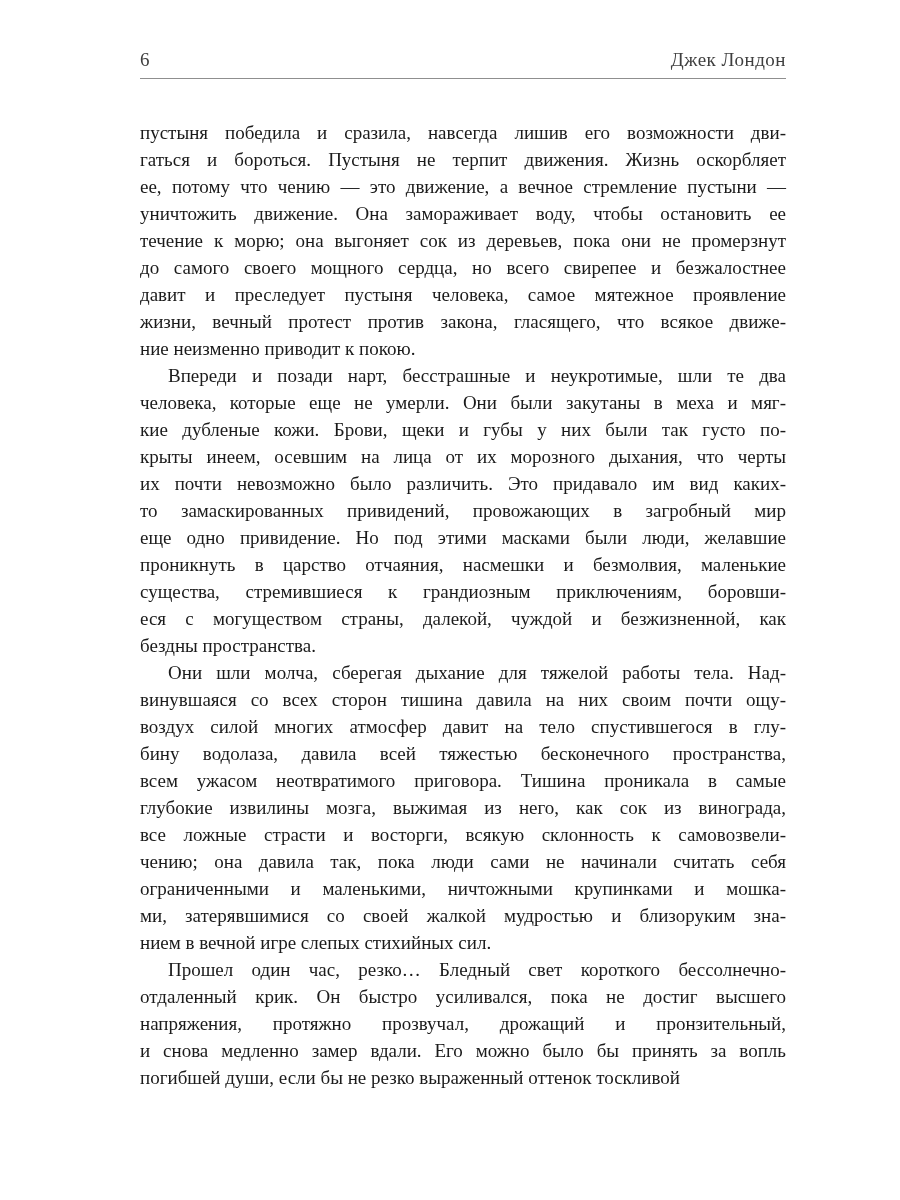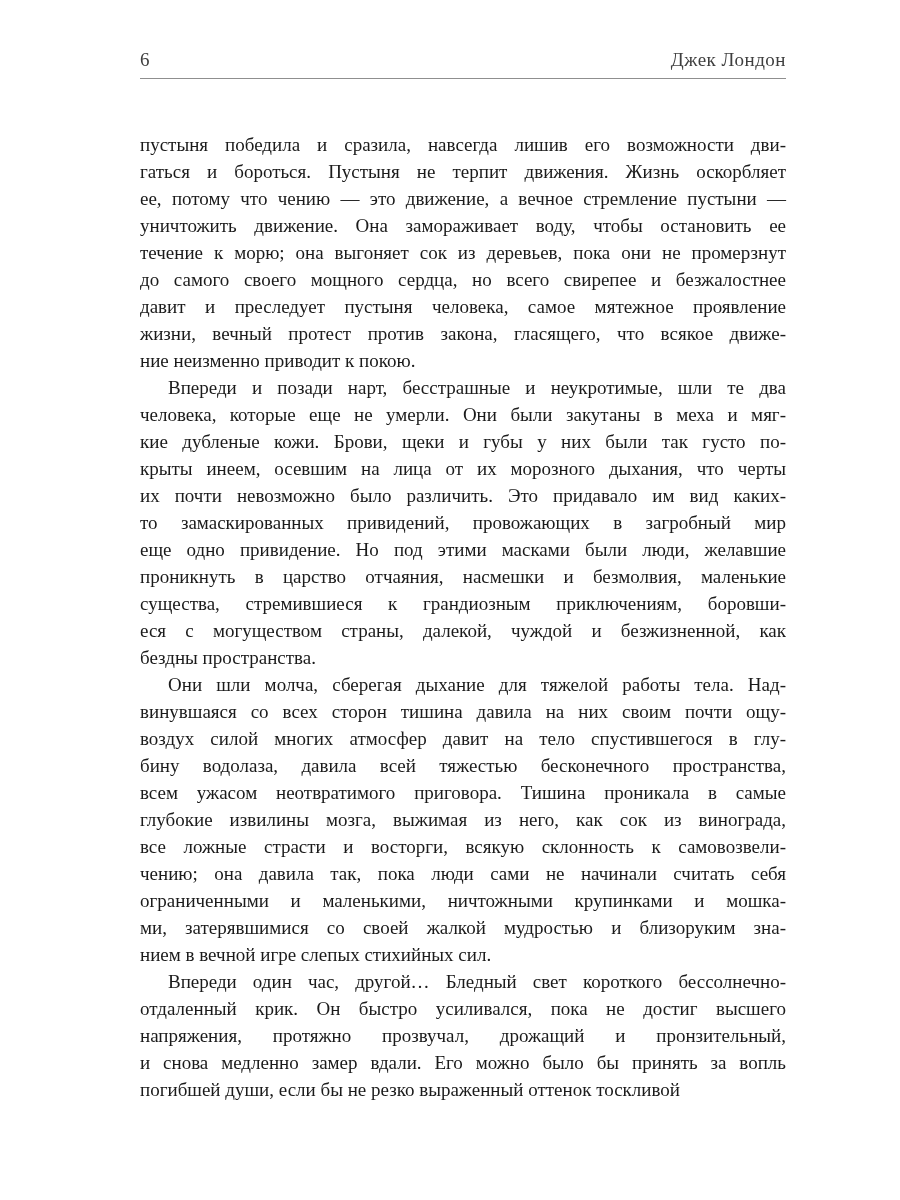--- a/index.html
+++ b/index.html
@@ -33,21 +33,21 @@
     letter-spacing: 0.5px;
     font-family: Liberation Serif, serif;
   }
   .head-rule {
     border: none;
     border-top: 1px solid #8f8f8f;
     margin: 6px 0 0 0;
     height: 0;
   }
   .text-block {
-    margin-top: 52px;
+    margin-top: 40px;
     font-size: 19px;
     line-height: 27px;
     color: #1b1b1b;
   }
   .line {
     text-align: justify;
     text-align-last: justify;
   }
   .line.para-end {
     text-align-last: left;
@@ -91,19 +91,19 @@
       <div class="line">винувшаяся со всех сторон тишина давила на них своим почти ощу-</div>
       <div class="line">воздух силой многих атмосфер давит на тело спустившегося в глу-</div>
       <div class="line">бину водолаза, давила всей тяжестью бесконечного пространства,</div>
       <div class="line">всем ужасом неотвратимого приговора. Тишина проникала в самые</div>
       <div class="line">глубокие извилины мозга, выжимая из него, как сок из винограда,</div>
       <div class="line">все ложные страсти и восторги, всякую склонность к самовозвели-</div>
       <div class="line">чению; она давила так, пока люди сами не начинали считать себя</div>
       <div class="line">ограниченными и маленькими, ничтожными крупинками и мошка-</div>
       <div class="line">ми, затерявшимися со своей жалкой мудростью и близоруким зна-</div>
       <div class="line para-end">нием в вечной игре слепых стихийных сил.</div>
-      <div class="line first-indent">Впереди один час, другой… Бледный свет короткого бессолнечно-</div>
+      <div class="line first-indent">Прошел один час, резко… Бледный свет короткого бессолнечно-</div>
       <div class="line">отдаленный крик. Он быстро усиливался, пока не достиг высшего</div>
       <div class="line">напряжения, протяжно прозвучал, дрожащий и пронзительный,</div>
       <div class="line">и снова медленно замер вдали. Его можно было бы принять за вопль</div>
       <div class="line para-end">погибшей души, если бы не резко выраженный оттенок тоскливой</div>
     </main>
 </div>
 
 </body></html>

